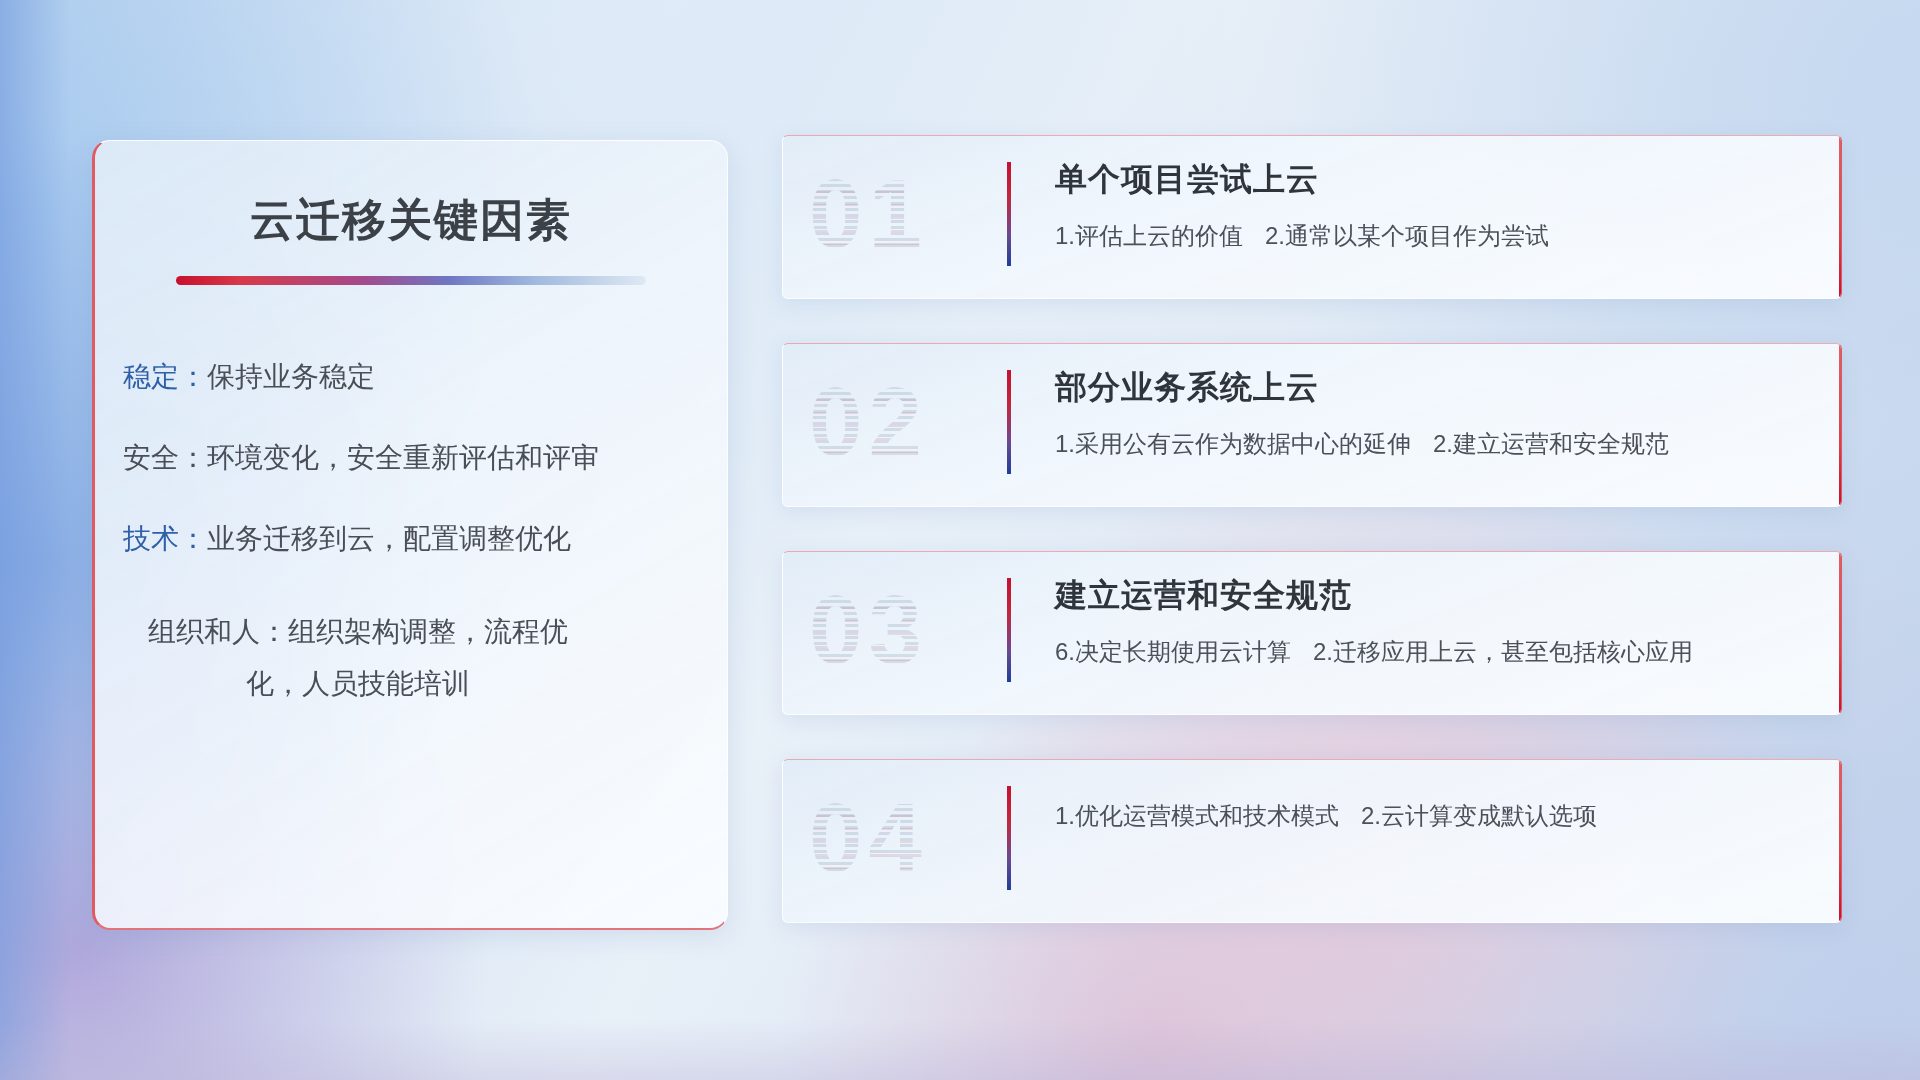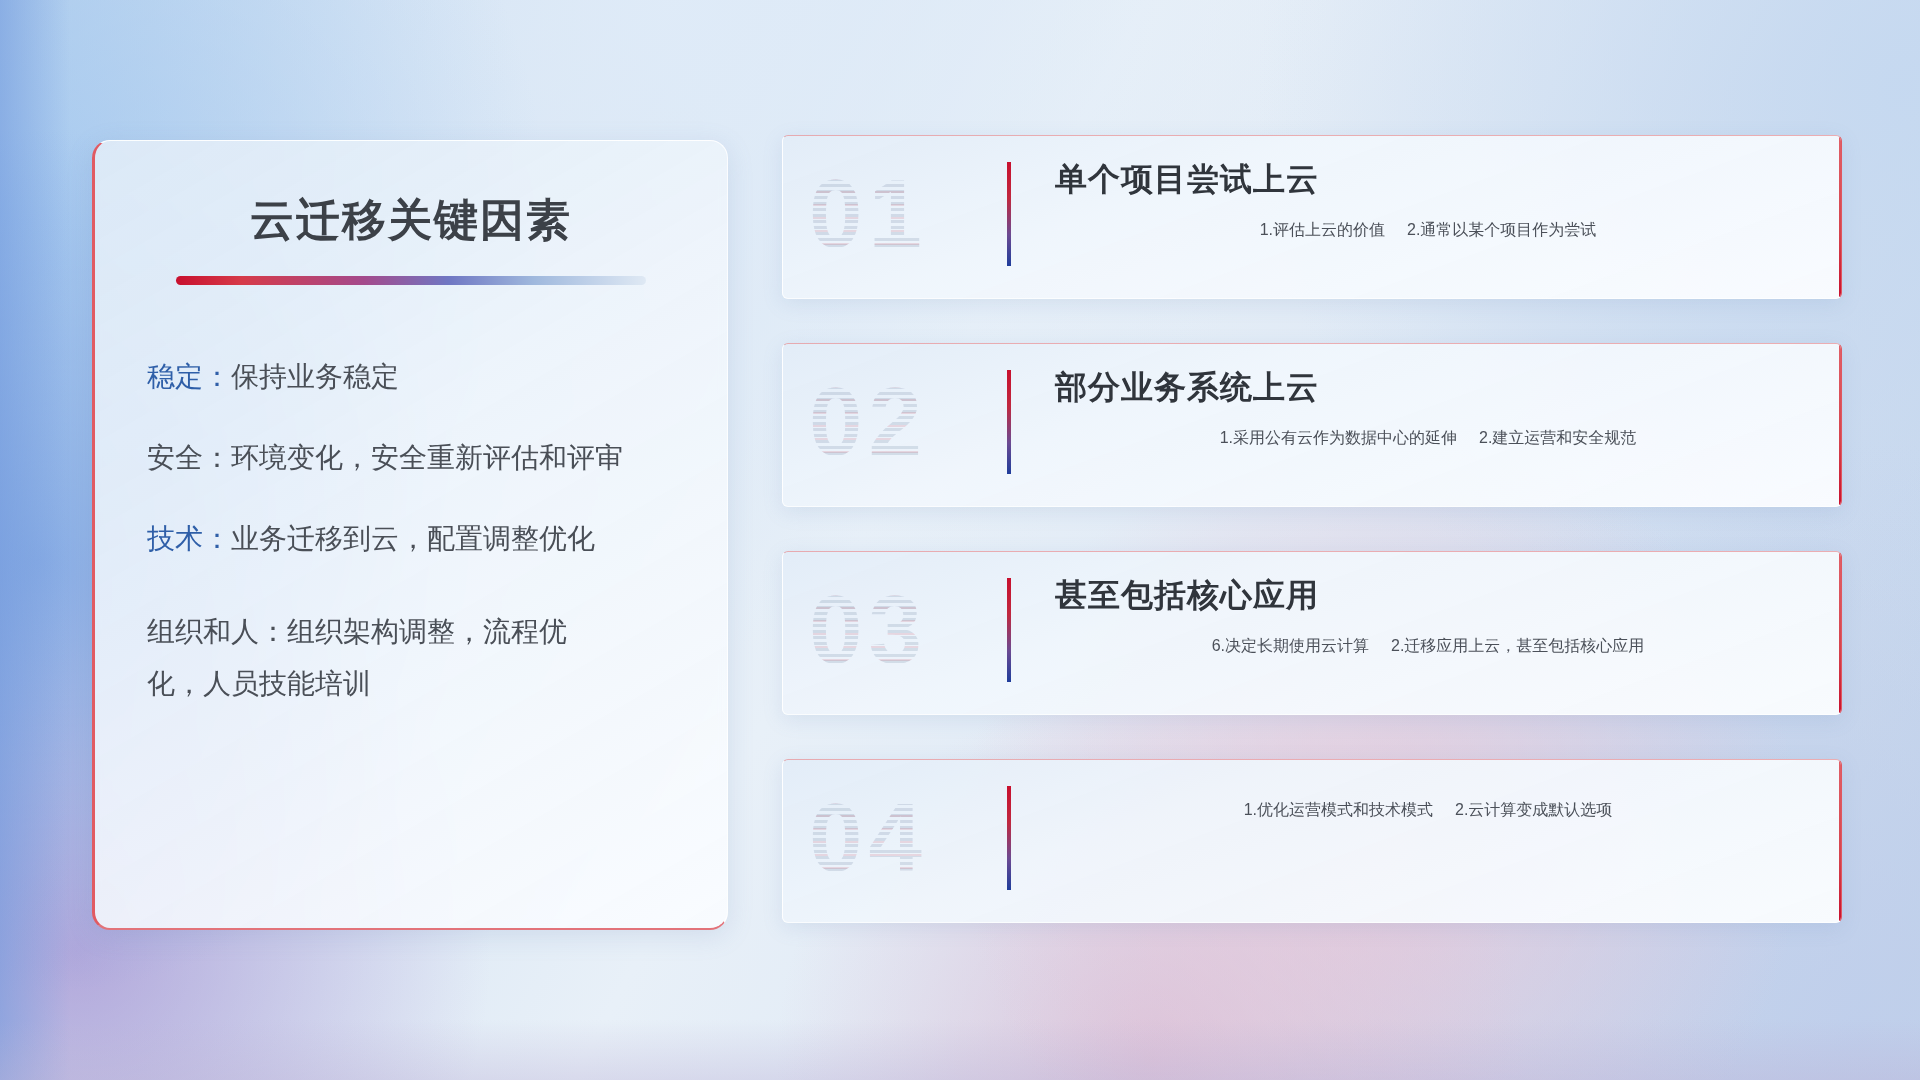--- a/index.html
+++ b/index.html
@@ -55,30 +55,30 @@
     letter-spacing:2px;
   }
   .panel-rule {
     width:470px; height:9px;
     margin:26px auto 0 auto;
     border-radius:5px;
     background:linear-gradient(90deg,#c8102e 0%,#d63a49 14%,#a44a8c 40%,#6f77c3 58%,#9fb8dd 76%,#dfe9f4 100%);
   }
   .panel-list {
     margin-top:78px;
-    padding:0 0 0 52px;
+    padding:0 0 0 28px;
   }
   .panel-item {
     font-size:28px;
     line-height:1.0;
     color:#4a4f57;
     margin-bottom:53px;
     white-space:nowrap;
   }
-  .panel-item.wrapped { white-space:normal; line-height:1.85; }
+  .panel-item.wrapped { white-space:normal; line-height:1.85;text-align:center; }
   .item-key { font-weight:500; }
   .item-key.blue { color:#2f5fa8; }
   .item-key.gray { color:#4a4f57; }
 
   
   .cards { position:absolute; left:782px; top:135px; width:1060px; }
   .card {
     position:relative;
     height:164px;
     margin-bottom:44px;
@@ -122,21 +122,21 @@
     width:4px; height:104px;
     background:linear-gradient(180deg,#c8102e 0%,#c0283f 35%,#6b4a92 70%,#1f3d9b 100%);
   }
   .card-body { position:absolute; left:272px; top:22px; right:40px; }
   .card-title {
     font-size:32px; font-weight:bold; color:#30353c;
     letter-spacing:1px;
   }
   .card-desc {
     margin-top:18px;
-    font-size:16px; color:#4b5059;text-align:center;
+    font-size:24px; color:#4b5059;
   }
   .card-desc .gap { display:inline-block; width:22px; }
 </style>
 </head>
 <body>
 
 <div class="bg"></div>
 <div class="bg-edge-left"></div>
 <div class="bg-edge-bottom"></div>
 
@@ -189,21 +189,21 @@
         <span>1.采用公有云作为数据中心的延伸</span><span class="gap"></span><span>2.建立运营和安全规范</span>
       </div>
     </div>
   </div>
 
   <div class="card">
     <div class="ghost-num">03</div>
     <div class="ghost-num-tint">03</div>
     <div class="accent-bar"></div>
     <div class="card-body">
-      <div class="card-title">甚至包括核心应用</div>
+      <div class="card-title">建立运营和安全规范</div>
       <div class="card-desc">
         <span>6.决定长期使用云计算</span><span class="gap"></span><span>2.迁移应用上云，甚至包括核心应用</span>
       </div>
     </div>
   </div>
 
   <div class="card">
     <div class="ghost-num">04</div>
     <div class="ghost-num-tint">04</div>
     <div class="accent-bar"></div>

